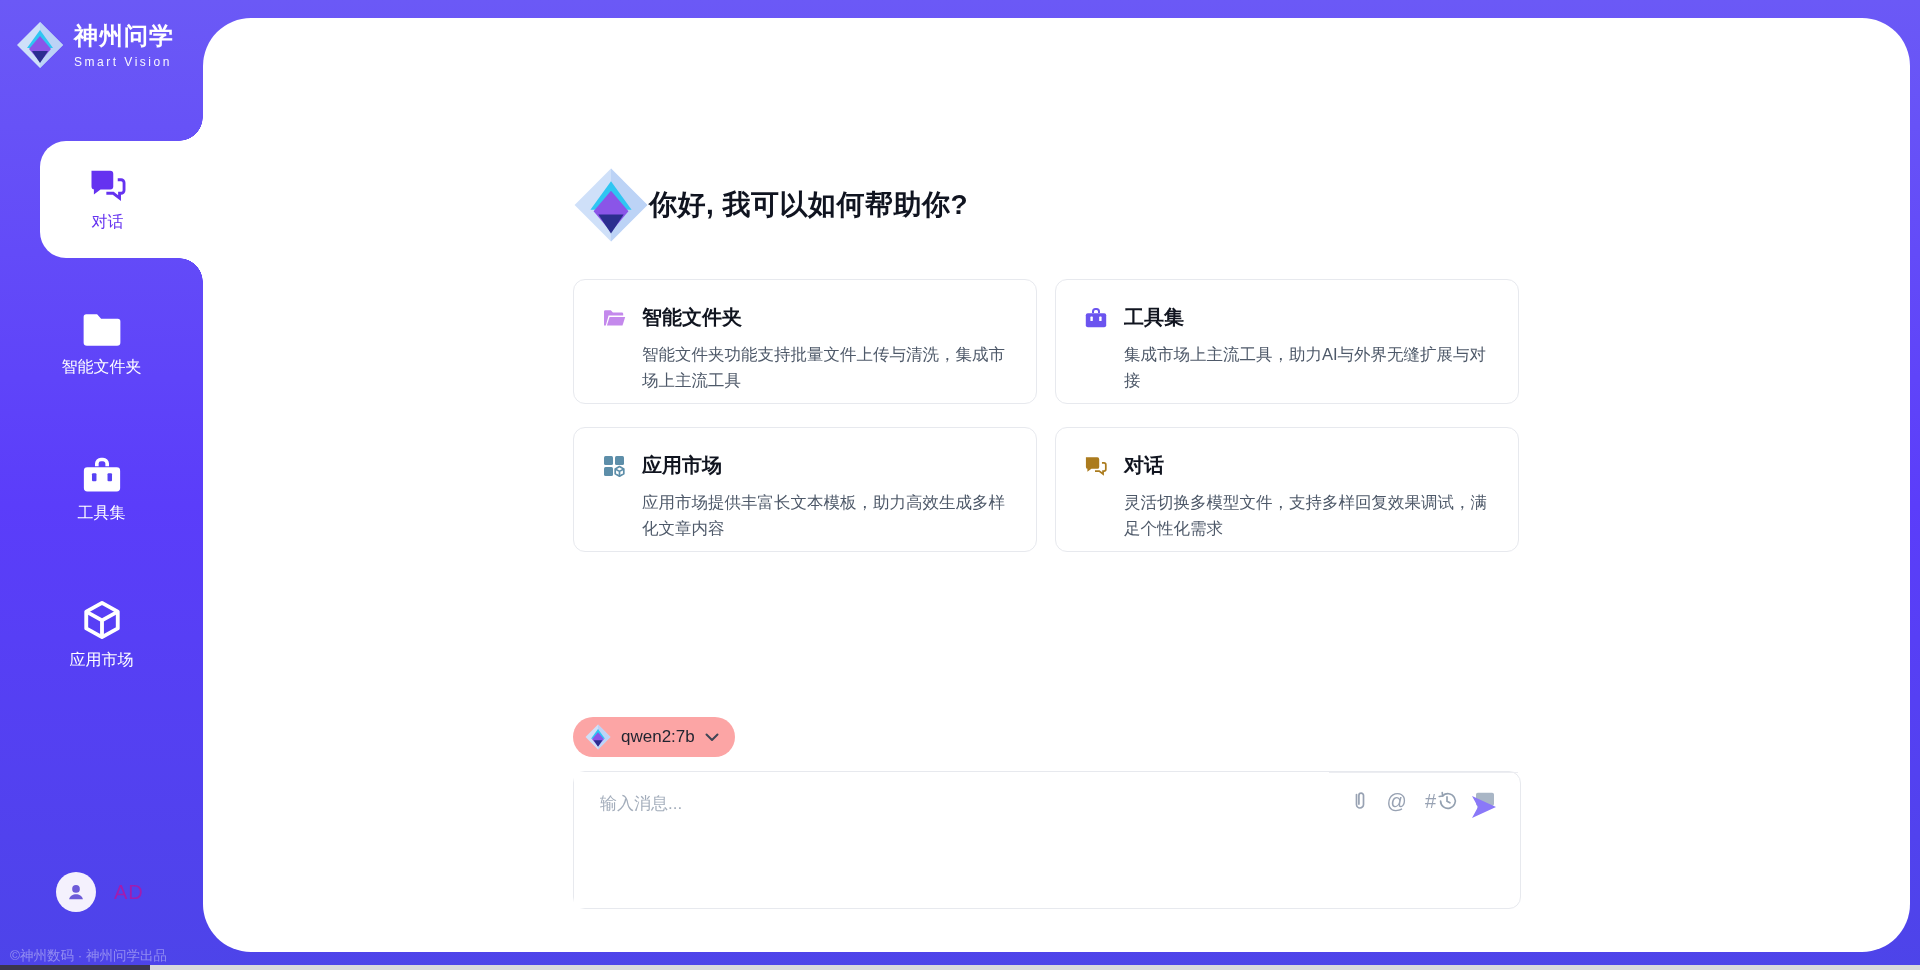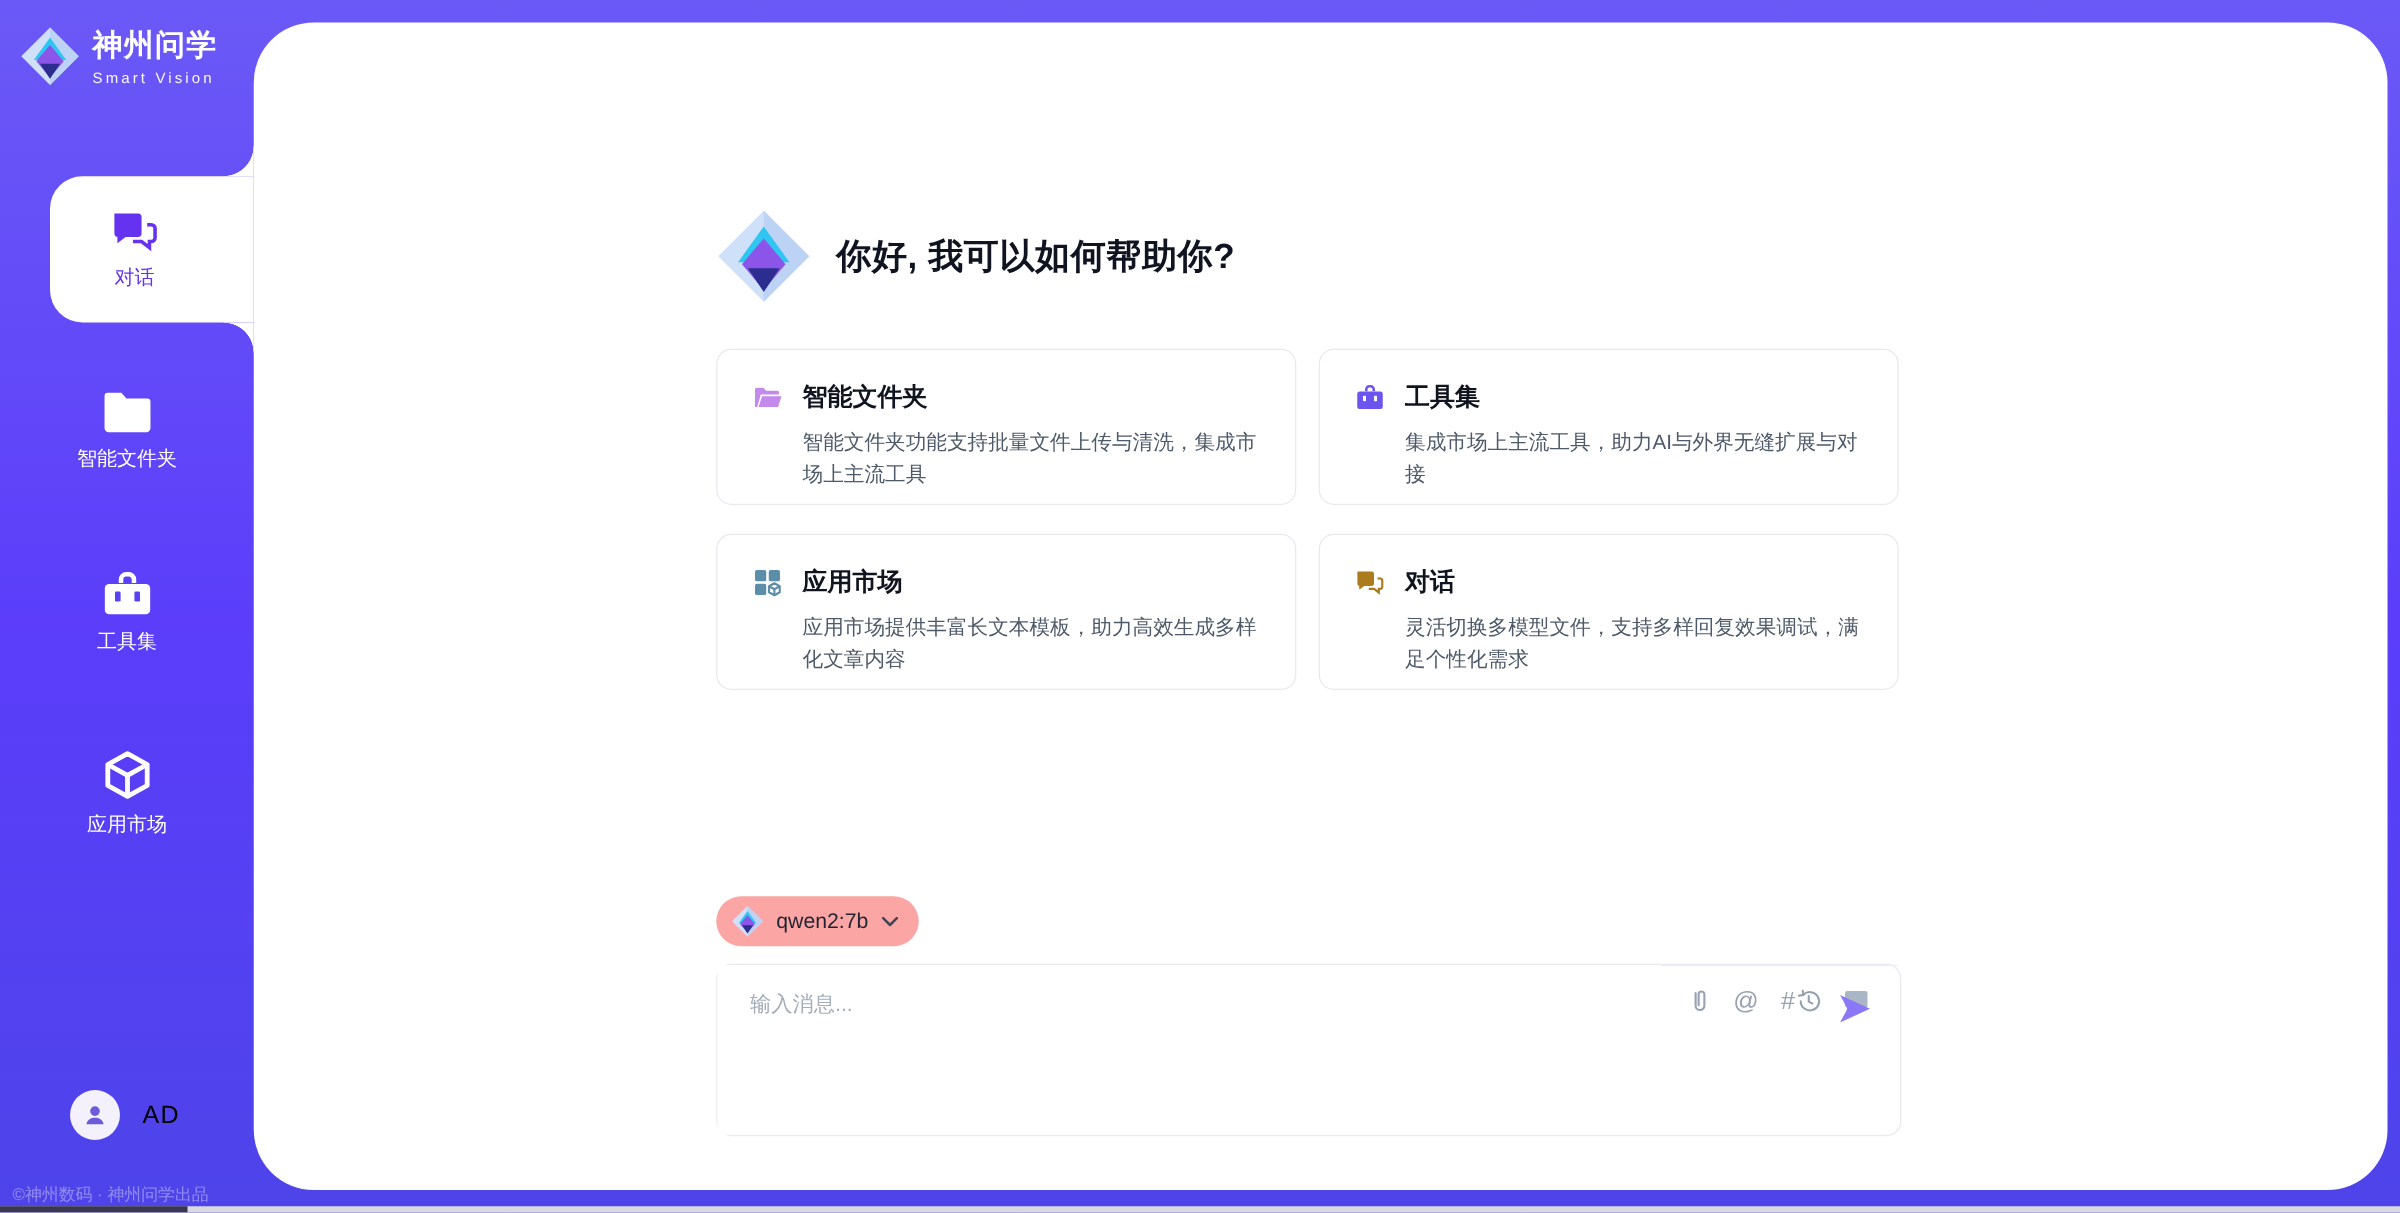--- a/index.html
+++ b/index.html
@@ -23,29 +23,29 @@
     gap:9px; color:#fff; font-size:16px; cursor:pointer; }
   .nav-item svg { display:block; }
   .nav-item.active { left:40px; width:163px; background:#fff; border-radius:26px 0 0 26px;
     color:#6532f0; padding-right:28px; }
   .scoop { position:absolute; left:179px; width:24px; height:24px; pointer-events:none; }
   .scoop.top    { top:117px; background:radial-gradient(circle 24px at 0 0,   rgba(0,0,0,0) 23.5px, #fff 24px); }
   .scoop.bottom { top:258px; background:radial-gradient(circle 24px at 0 100%,rgba(0,0,0,0) 23.5px, #fff 24px); }
 
   .user-chip { position:absolute; top:872px; left:56px; display:flex; align-items:center; gap:18px; cursor:pointer; }
   .avatar { width:40px; height:40px; border-radius:50%; background:#f4f1fd; display:flex; align-items:center; justify-content:center; }
-  .user-label { color:#000000; font-size:20px; letter-spacing:1px; }
+  .user-label { color:#a21caf; font-size:20px; letter-spacing:1px; }
   .side-footer { position:absolute; top:947px; left:10px; width:190px; color:rgba(255,255,255,.38); font-size:13.5px; }
 
   
   .panel { position:absolute; left:203px; top:18px; width:1707px; height:934px;
     background:#fff; border-radius:48px; overflow:hidden; }
   .content { width:948px; margin-left:370px; }
 
-  .greeting { display:flex; align-items:center; gap:20px; margin-top:149px; }
+  .greeting { display:flex; align-items:center; margin-top:149px; }
   .greeting .gem { width:76px; height:76px; }
   .page-title { font-size:28px; font-weight:bold; color:#101420; letter-spacing:.5px; }
 
   .cards { margin-top:36px; display:grid; grid-template-columns:464px 464px; column-gap:18px; row-gap:23px; }
   .card { height:125px; background:#fff; border:1px solid #e7e9ee; border-radius:12px;
     padding:24px 28px 0 28px; cursor:pointer; }
   .card-head { display:flex; align-items:center; gap:16px; }
   .card-title { font-size:20px; font-weight:bold; color:#10141f; }
   .card-desc { margin-top:10px; margin-left:40px; font-size:16.5px; line-height:26px; color:#4e5969; }
 

